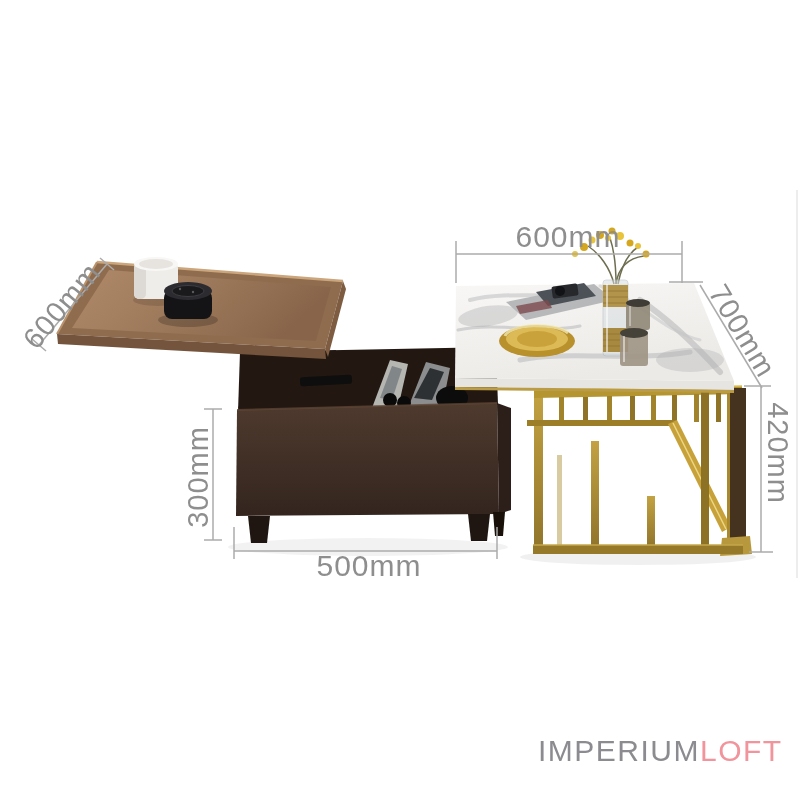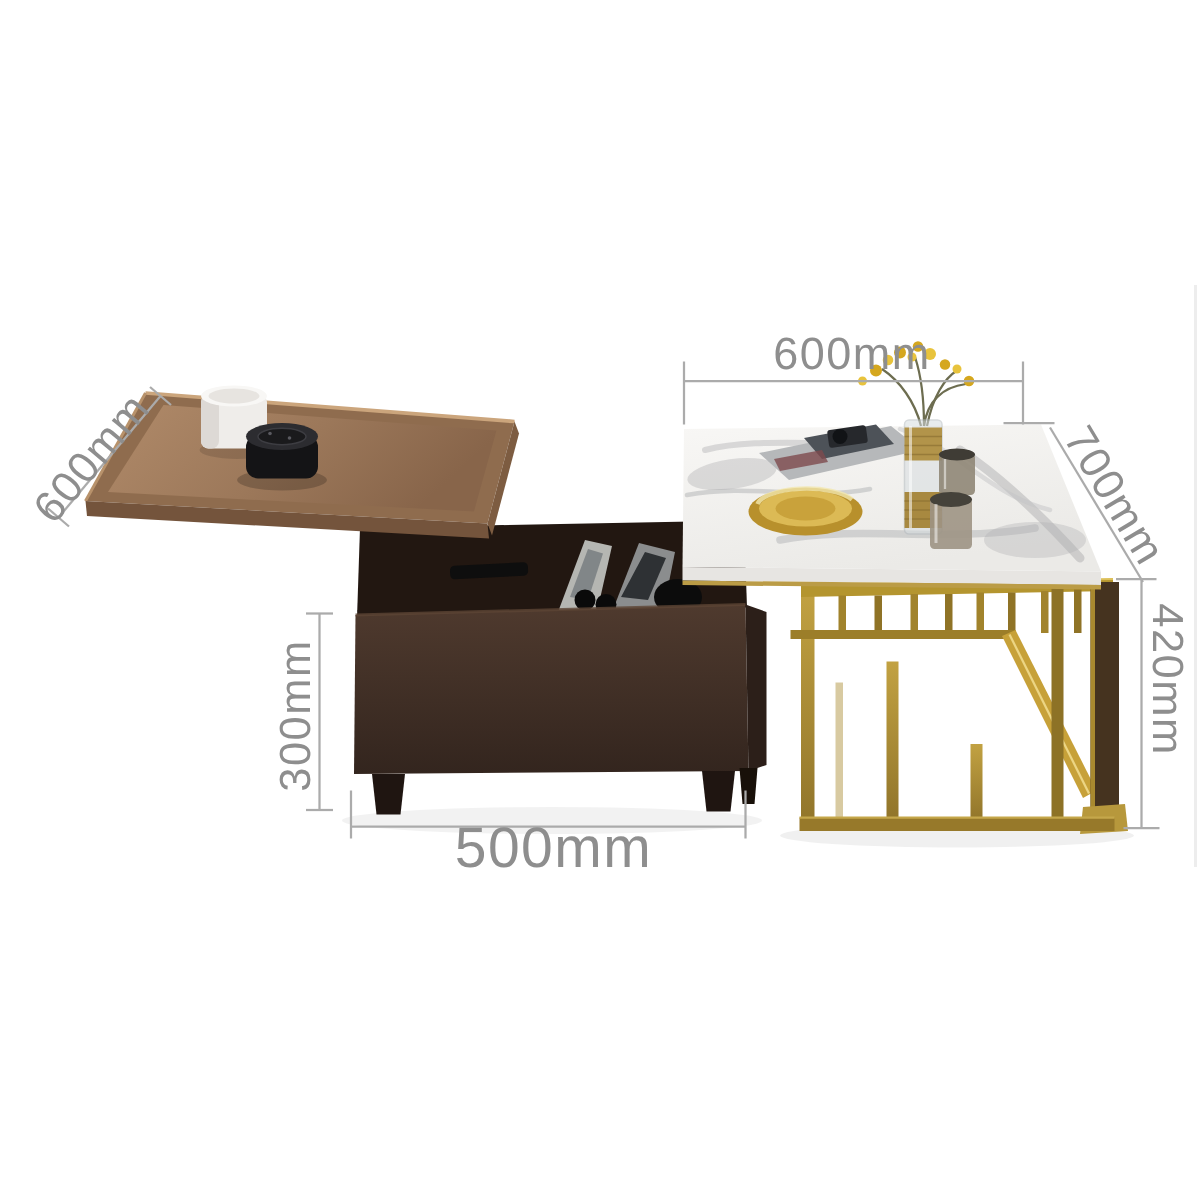--- a/index.html
+++ b/index.html
@@ -244,16 +244,19 @@
   <div class="dim-label" style="left:62px; top:306px; transform:translate(-50%,-50%) rotate(-50deg);">600mm</div>
 
   <div class="dim-label" style="left:568px; top:237px; transform:translate(-50%,-50%); font-size:30px;">600mm</div>
 
   <div class="dim-label" style="left:742px; top:331px; transform:translate(-50%,-50%) rotate(59deg);">700mm</div>
 
   <div class="dim-label" style="left:777px; top:453px; transform:translate(-50%,-50%) rotate(90deg);">420mm</div>
 
   <div class="dim-label" style="left:198px; top:477px; transform:translate(-50%,-50%) rotate(-90deg);">300mm</div>
 
-  <div class="dim-label" style="left:369px; top:566px; transform:translate(-50%,-50%); font-size:38px;">500mm</div>
-
+  <div class="dim-label" style="left:369px; top:566px; transform:translate(-50%,-50%); font-size:30px;">500mm</div>
+
+  <div class="watermark">
+    <span class="wm1" style="color: rgb(140, 140, 144);">IMPERIUM</span><span class="wm2" style="color: rgb(241, 148, 156);">LOFT</span>
+  </div>
 
 </div>
 
 </body></html>

